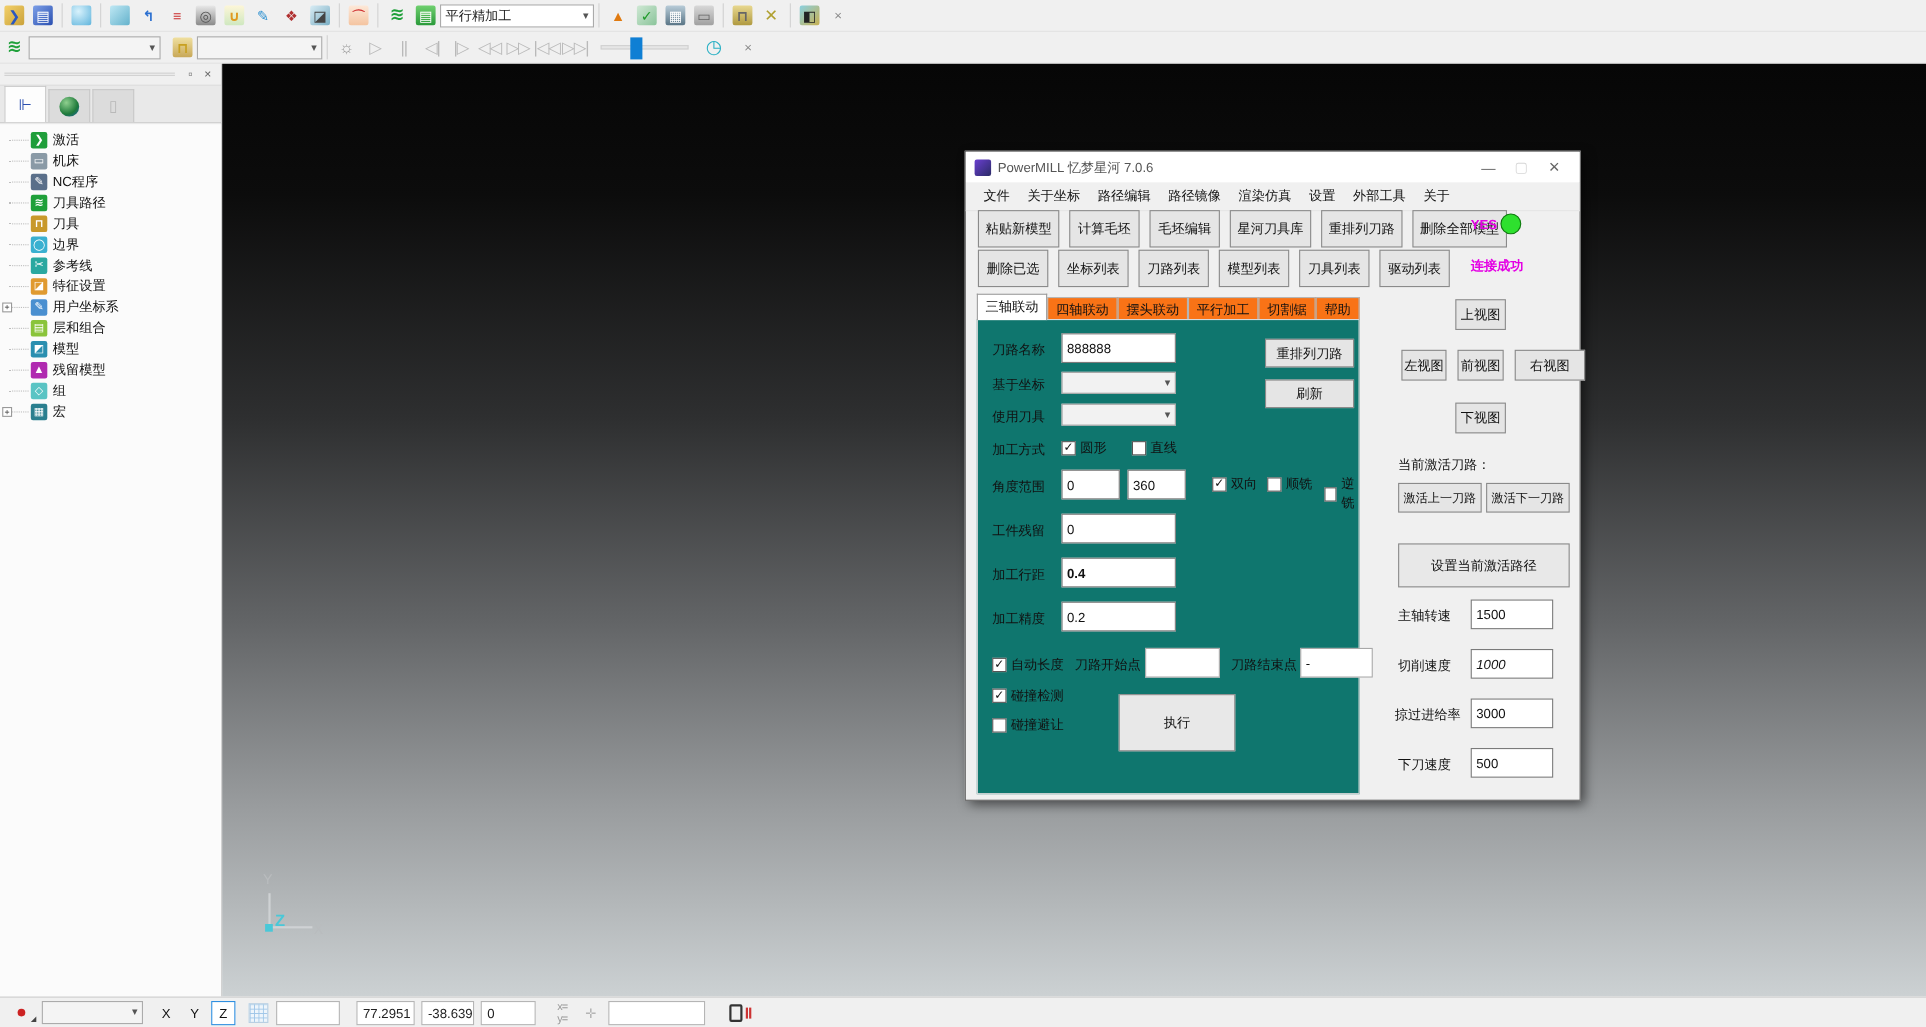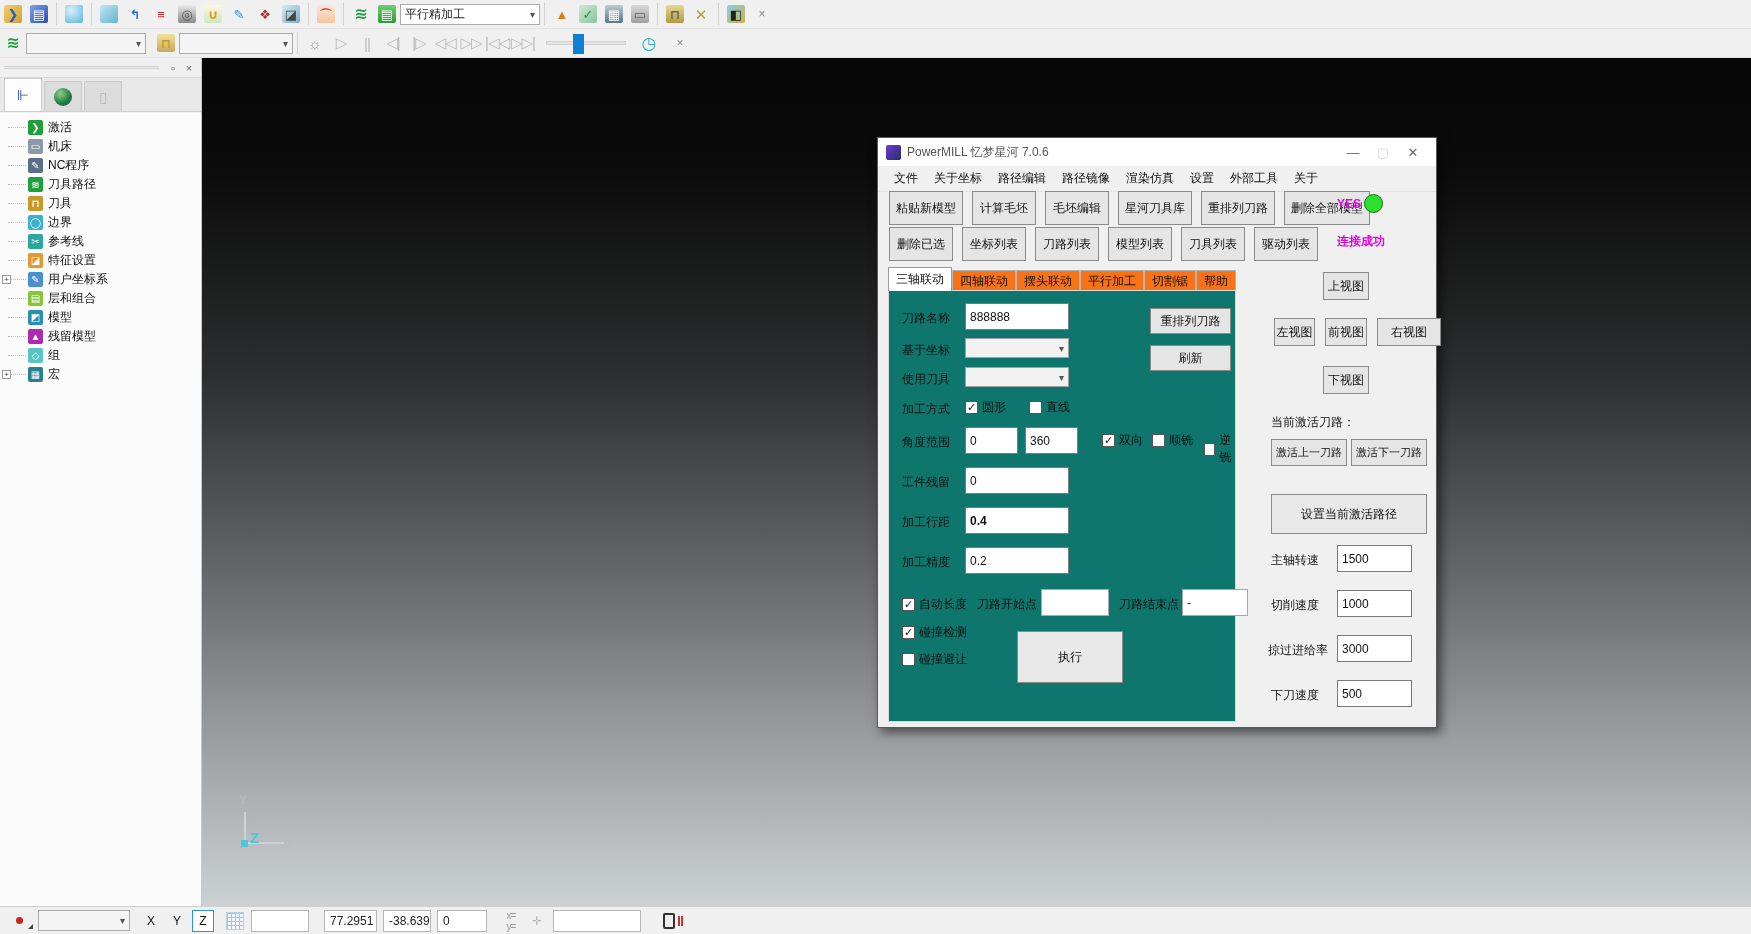--- a/index.html
+++ b/index.html
@@ -454,21 +454,21 @@
     <div class="pbtnbox" style="left:447px;top:180px;width:42px;height:28px">前视图</div>
     <div class="pbtnbox" style="left:499px;top:180px;width:64px;height:28px">右视图</div>
     <div class="pbtnbox" style="left:445px;top:228px;width:46px;height:28px">下视图</div>
     <div class="flabel" style="left:393px;top:276px">当前激活刀路：</div>
     <div class="pbtnbox" style="left:393px;top:301px;width:76px;height:27px;font-size:11px">激活上一刀路</div>
     <div class="pbtnbox" style="left:473px;top:301px;width:76px;height:27px;font-size:11px">激活下一刀路</div>
     <div class="pbtnbox" style="left:393px;top:356px;width:156px;height:40px;background:#e8e8e8">设置当前激活路径</div>
     <div class="flabel" style="left:393px;top:414px">主轴转速</div>
     <input class="tinput" style="left: 459px; top: 407px; width: 75px; height: 27px;" value="1500">
     <div class="flabel" style="left:393px;top:459px">切削速度</div>
-    <input class="tinput" style="left: 459px; top: 452px; width: 75px; height: 27px;" value="1000">
+    <input class="tinput" style="left: 459px; top: 452px; width: 75px; height: 27px; font-style: italic;" value="1000">
     <div class="flabel" style="left:390px;top:504px">掠过进给率</div>
     <input class="tinput" style="left: 459px; top: 497px; width: 75px; height: 27px;" value="3000">
     <div class="flabel" style="left:393px;top:549px">下刀速度</div>
     <input class="tinput" style="left: 459px; top: 542px; width: 75px; height: 27px;" value="500">
   </div>
 </div>
 
 <div id="status-bar">
   <div class="sbtn" style="position:relative;width:34px">
       <div id="reddot"></div>

